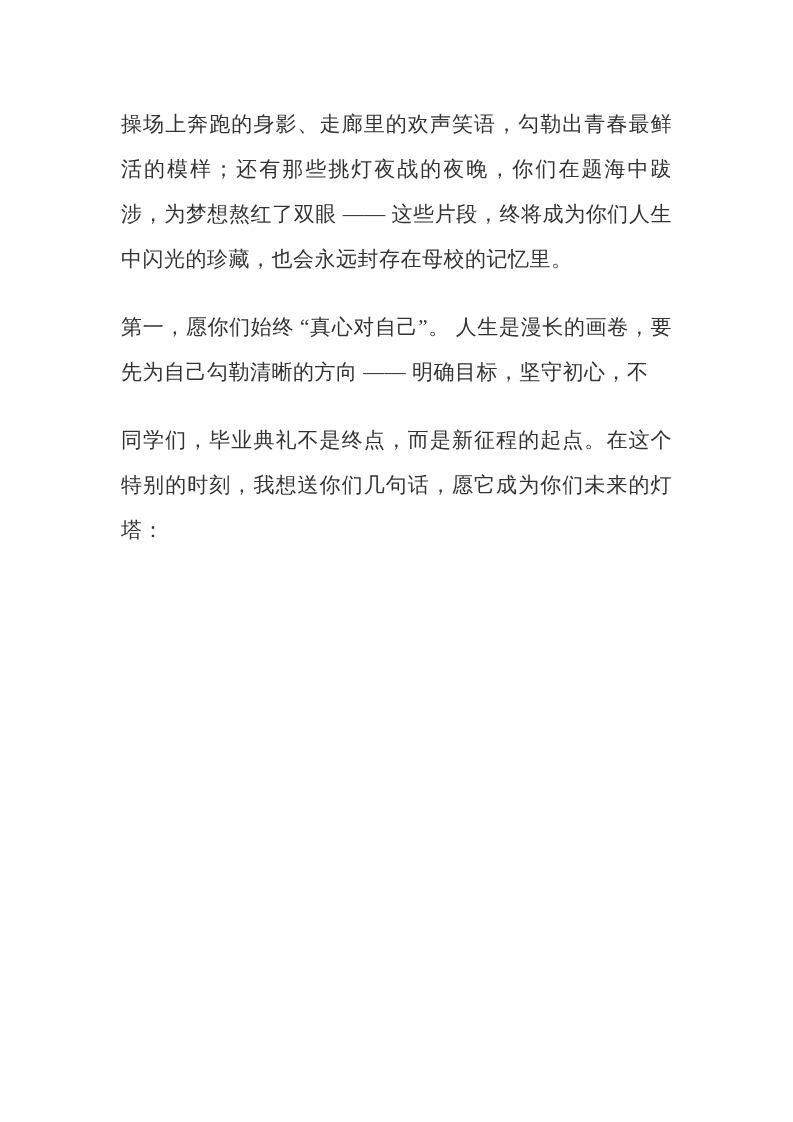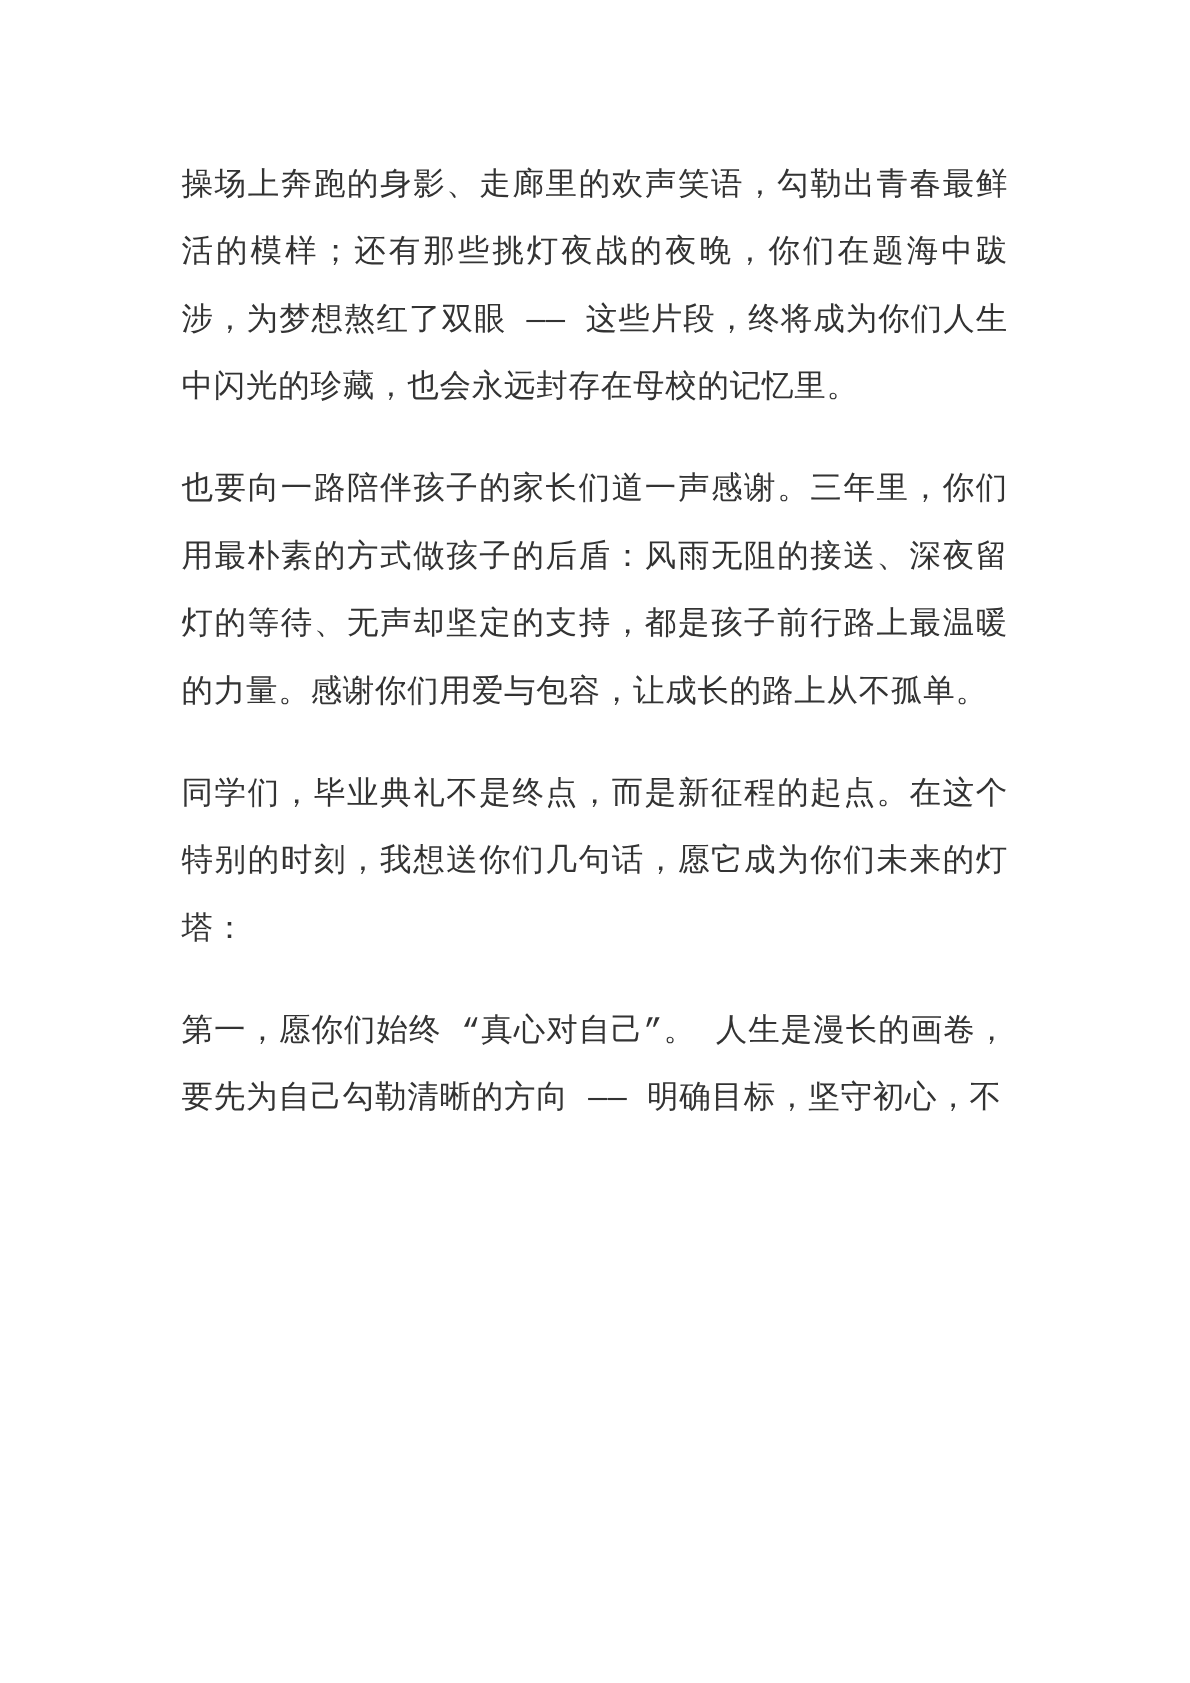--- a/index.html
+++ b/index.html
@@ -14,32 +14,31 @@
       background: #ffffff;
       box-sizing: border-box;
       padding: 102px 121px 0 121px;
       overflow: hidden;
     }
     .text-block {
       width: 551px;
     }
     .para {
       margin: 0 0 23px 0;
-      font-family: Liberation Mono, monospace;
+      font-family: Liberation Serif, serif;
       font-size: 21px;
       line-height: 45px;
       color: #333333;
       text-align: justify;
       word-break: break-all;
       letter-spacing: 0.5px;
     }
   </style>
 </head>
 <body>
 
 <div class="page">
   <div class="text-block">
     <p class="para">操场上奔跑的身影、走廊里的欢声笑语，勾勒出青春最鲜活的模样；还有那些挑灯夜战的夜晚，你们在题海中跋涉，为梦想熬红了双眼 —— 这些片段，终将成为你们人生中闪光的珍藏，也会永远封存在母校的记忆里。</p>
-    <p class="para">也要向一路陪伴孩子的家长们道一声感谢。三年里，你们用最朴素的方式做孩子的后盾：风雨无阻的接送、深夜留灯的等待、无声却坚定的支持，都是孩子前行路上最温暖的力量。感谢你们用爱与包容，让成长的路上从不孤单。</p>
+    <p class="para">第一，愿你们始终 “真心对自己”。 人生是漫长的画卷，要先为自己勾勒清晰的方向 —— 明确目标，坚守初心，不</p>
     <p class="para">同学们，毕业典礼不是终点，而是新征程的起点。在这个特别的时刻，我想送你们几句话，愿它成为你们未来的灯塔：</p>
-    <p class="para">第一，愿你们始终 “真心对自己”。 人生是漫长的画卷，要先为自己勾勒清晰的方向 —— 明确目标，坚守初心，不</p>
   </div>
 </div>
 
 </body></html>

